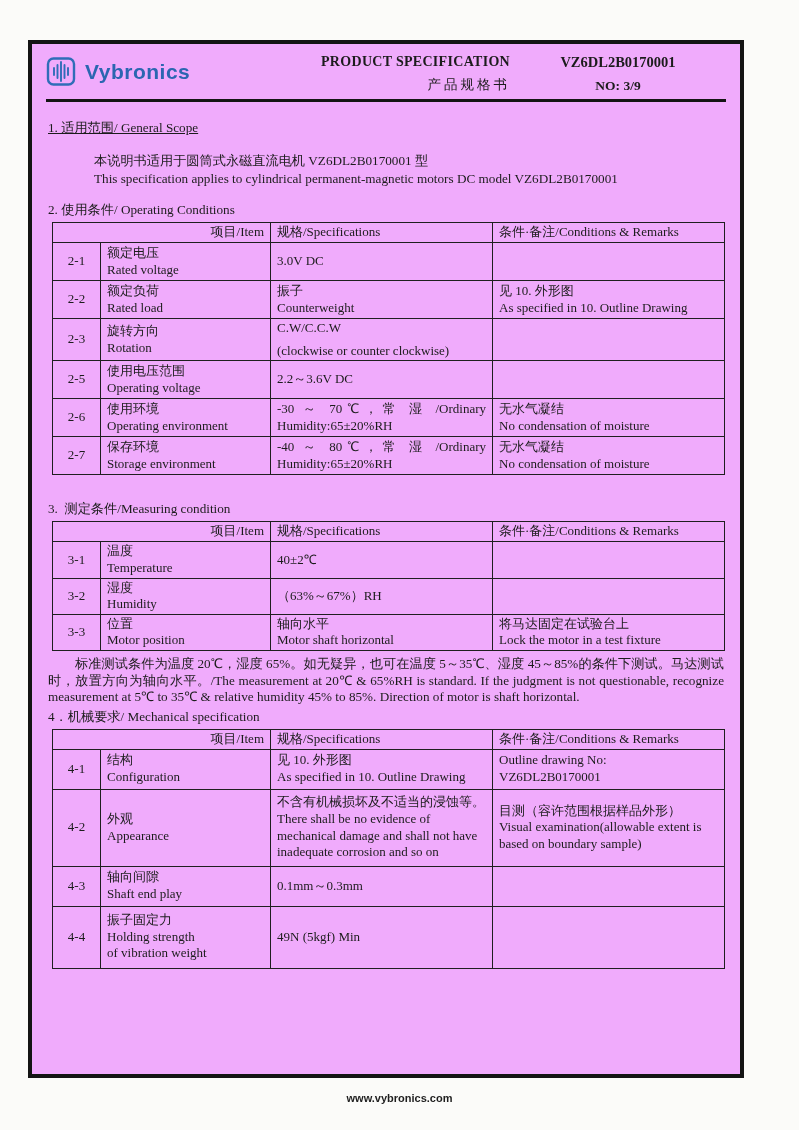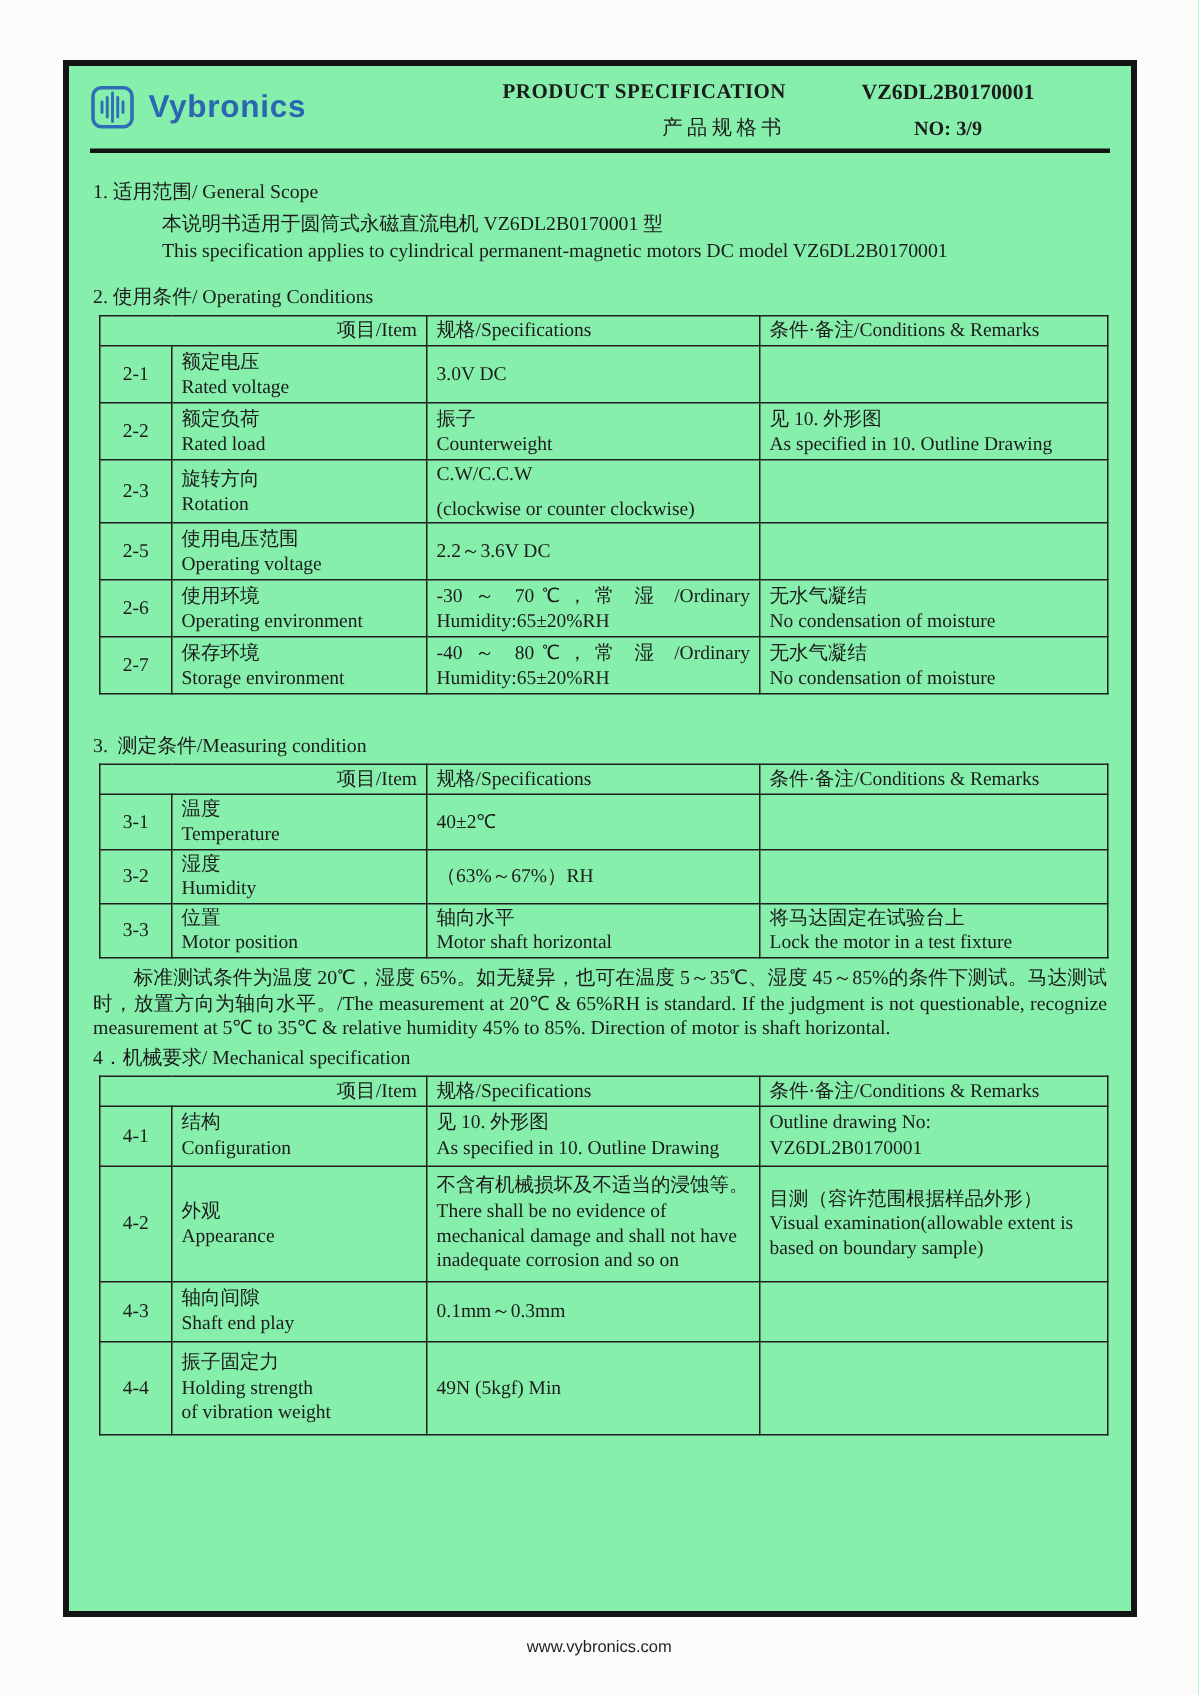--- a/index.html
+++ b/index.html
@@ -2,65 +2,65 @@
 <html><head>
 <meta charset="utf-8">
 <style>
   * { margin: 0; padding: 0; box-sizing: border-box; }
   body {
     width: 799px; height: 1130px; position: relative; overflow: hidden;
     background: #fbfbf9; color: #1c1c1c;
     font-family: "Liberation Serif", serif;
   }
   .page {
-    position: absolute; left: 42px; top: 40px; width: 716px; height: 1038px;
-    border: 4px solid #141414; background: #86efac;
+    position: absolute; left: 28px; top: 40px; width: 716px; height: 1038px;
+    border: 4px solid #141414; background: #f0abfc;
   }
   
   .hdr { display: flex; align-items: flex-start; padding: 9px 14px 0 14px; height: 52px; }
   .logo-block { width: 224px; display: flex; align-items: center; padding-top: 3px; }
   .brand-name {
     font-family: "Liberation Sans", sans-serif; font-weight: bold;
     font-size: 21px; color: #2b66b1; letter-spacing: 0.5px; margin-left: 5px;
   }
   .title-block { flex: 1; text-align: right; }
   .t-en { font-weight: bold; font-size: 14px; letter-spacing: 0.3px; padding-top: 1px; }
   .t-zh { font-size: 13.5px; letter-spacing: 3px; margin-top: 6px; font-family: Liberation Mono, monospace; }
   .num-block { width: 216px; text-align: center; }
   .model { font-weight: bold; font-size: 14.5px; padding-top: 1px; }
   .pageno { font-weight: bold; font-size: 13.5px; margin-top: 7px; }
   .rule { border-top: 3px solid #141414; margin: 3px 14px 0 14px; }
   
   .content { padding: 0 16px; font-size: 13.2px; }
   .s-heading { margin-top: 13px; white-space: pre-wrap; }
-  .s-heading.first { margin-top: 17px; }
+  .s-heading.first { margin-top: 17px; text-decoration: underline; }
   .s-heading.s3 { margin-top: 25px; }
   .s-heading.s4 { margin-top: 2px; }
-  .scope-lines { padding-left: 46px; margin-top: 3px; }
+  .scope-lines { padding-left: 46px; margin-top: 15px; }
   .scope-lines div { line-height: 18px; }
   
   table.spec-tbl {
     border-collapse: collapse; table-layout: fixed; width: 672px;
     margin: 3px 0 0 4px; font-size: 13px;
   }
   .spec-tbl td, .spec-tbl th { border: 1px solid #1f1f1f; padding: 1px 6px; vertical-align: middle; line-height: 1.28; }
   .spec-tbl th { font-weight: normal; height: 20px; text-align: left; }
   .spec-tbl th.th-item { text-align: right; }
   .c-no { text-align: center; padding: 1px 2px; }
   .ln { white-space: pre-line; }
   .sp-gap { margin-top: 6px; }
   .spread { text-align: justify; text-align-last: justify; }
   tr.h33 td { height: 33px; } tr.h38 td { height: 38px; } tr.h40 td { height: 40px; }
   tr.h42 td { height: 42px; } tr.h62 td { height: 62px; } tr.h77 td { height: 77px; }
   
   .note { margin-top: 5px; text-align: justify; text-indent: 27px; line-height: 16.5px; }
   
   .footer {
     position: absolute; left: 0; right: 0; top: 1092px; text-align: center;
-    font-family: "Liberation Sans", sans-serif; font-size: 11px; font-weight: normal; color: #1e1e1e;
+    font-family: "Liberation Sans", sans-serif; font-size: 11px; font-weight: bold; color: #1e1e1e;
   }
 </style>
 </head>
 <body>
 
 <div class="page">
 
   <div class="hdr">
     <div class="logo-block">
       <svg width="34" height="31" viewBox="0 0 34 31">

